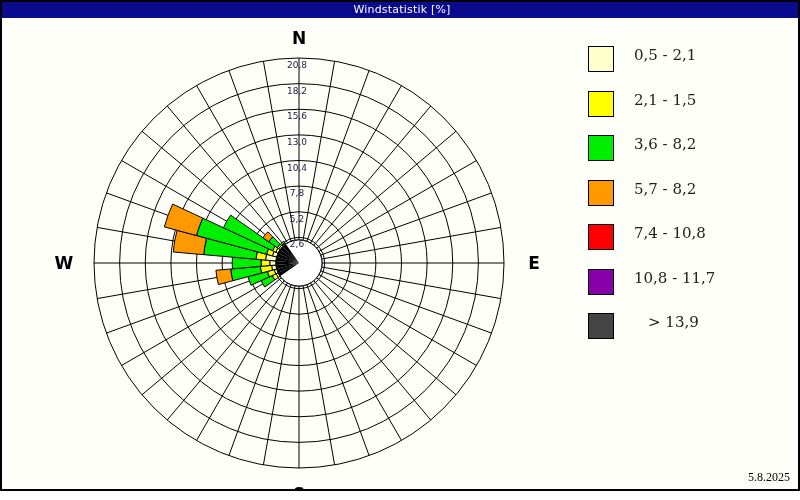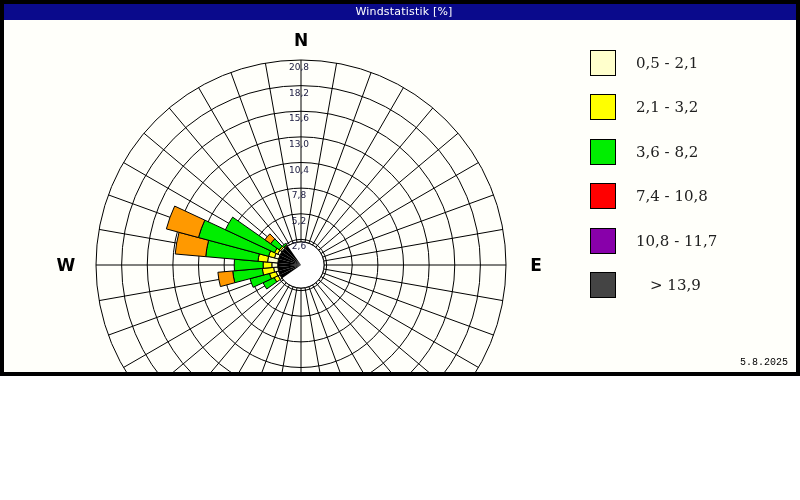--- a/index.html
+++ b/index.html
@@ -3,23 +3,23 @@
 <meta charset="utf-8">
 <style>
   html, body {
     margin: 0;
     padding: 0;
     background: #ffffff;
   }
   #app {
     position: relative;
     width: 800px;
-    height: 376px;
+    height: 491px;
     background: #fffffa;
-    border: 4px solid #000000;
+    border: 2px solid #000000;
     box-sizing: border-box;
     font-family: "DejaVu Sans", "Liberation Sans", sans-serif;
     overflow: hidden;
   }
   #titlebar {
     position: absolute;
     left: 0; top: 0;
     width: 800px;
     height: 16px;
     background: #0a0a8c;
@@ -41,21 +41,21 @@
     display: block;
   }
   #legend {
     position: absolute;
     left: 586px;
     top: 44px;
     width: 200px;
   }
   .legend-row {
     display: flex;
-    align-items: center;
+    align-items: flex-start;
     height: 29px;
     margin-bottom: 15.5px;
   }
   .legend-swatch {
     width: 26px;
     height: 26px;
     border: 1px solid #000000;
     box-sizing: border-box;
     flex: 0 0 auto;
   }
@@ -66,23 +66,23 @@
     font-family: "DejaVu Serif", "Liberation Serif", serif;
     white-space: nowrap;
   }
   .legend-label.indent {
     margin-left: 34px;
   }
   #datestamp {
     position: absolute;
     right: 8px;
     bottom: 4px;
-    font-size: 10px;
+    font-size: 12px;
     color: #000000;
-    font-family: Liberation Mono, monospace;
+    font-family: Liberation Serif, serif;
   }
   .compass-label {
     font-size: 17px;
     font-weight: bold;
     fill: #000000;
     font-family: "DejaVu Sans", "Liberation Sans", sans-serif;
   }
   .radial-tick {
     font-size: 9px;
     fill: #1a1a40;
@@ -226,27 +226,31 @@
     </svg>
   </div>
 
   <div id="legend">
       <div class="legend-row">
         <div class="legend-swatch" style="background: rgb(255, 255, 204);"></div>
         <div class="legend-label">0,5 - 2,1</div>
       </div>
       <div class="legend-row">
         <div class="legend-swatch" style="background: rgb(255, 255, 0);"></div>
-        <div class="legend-label">2,1 - 3,2</div>
+        <div class="legend-label">2,1 - 1,5</div>
       </div>
       <div class="legend-row">
         <div class="legend-swatch" style="background: rgb(0, 238, 0);"></div>
         <div class="legend-label">3,6 - 8,2</div>
       </div>
       <div class="legend-row">
+        <div class="legend-swatch" style="background: rgb(255, 153, 0);"></div>
+        <div class="legend-label">5,7 - 8,2</div>
+      </div>
+      <div class="legend-row">
         <div class="legend-swatch" style="background: rgb(255, 0, 0);"></div>
         <div class="legend-label">7,4 - 10,8</div>
       </div>
       <div class="legend-row">
         <div class="legend-swatch" style="background: rgb(136, 0, 170);"></div>
         <div class="legend-label">10,8 - 11,7</div>
       </div>
       <div class="legend-row">
         <div class="legend-swatch" style="background: rgb(68, 68, 68);"></div>
         <div class="legend-label indent">&gt; 13,9</div>

